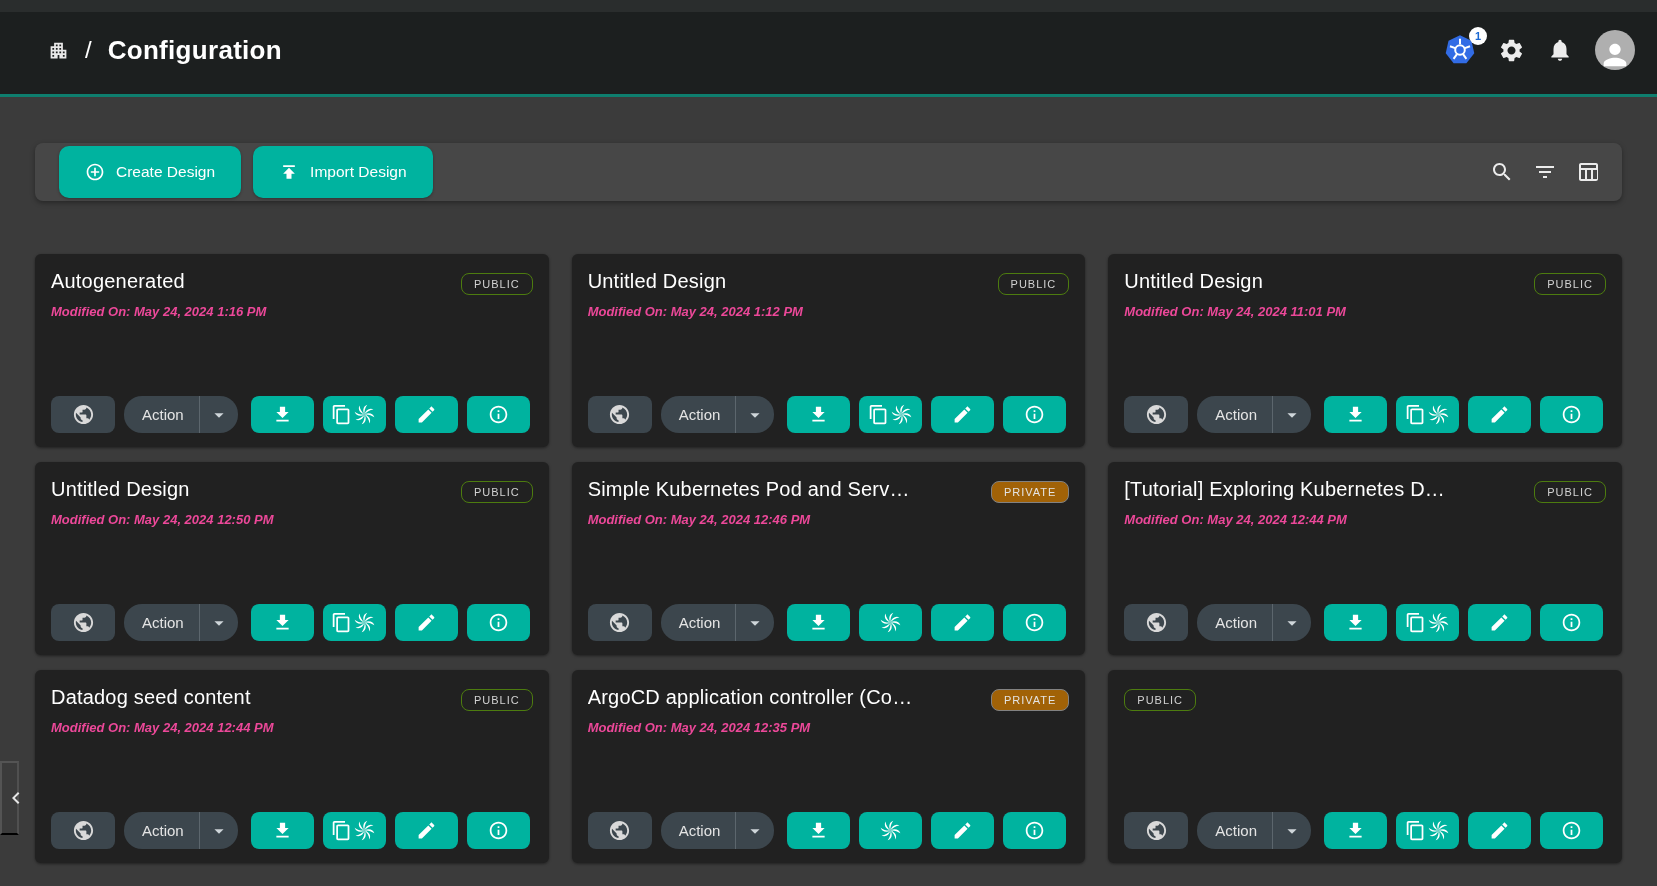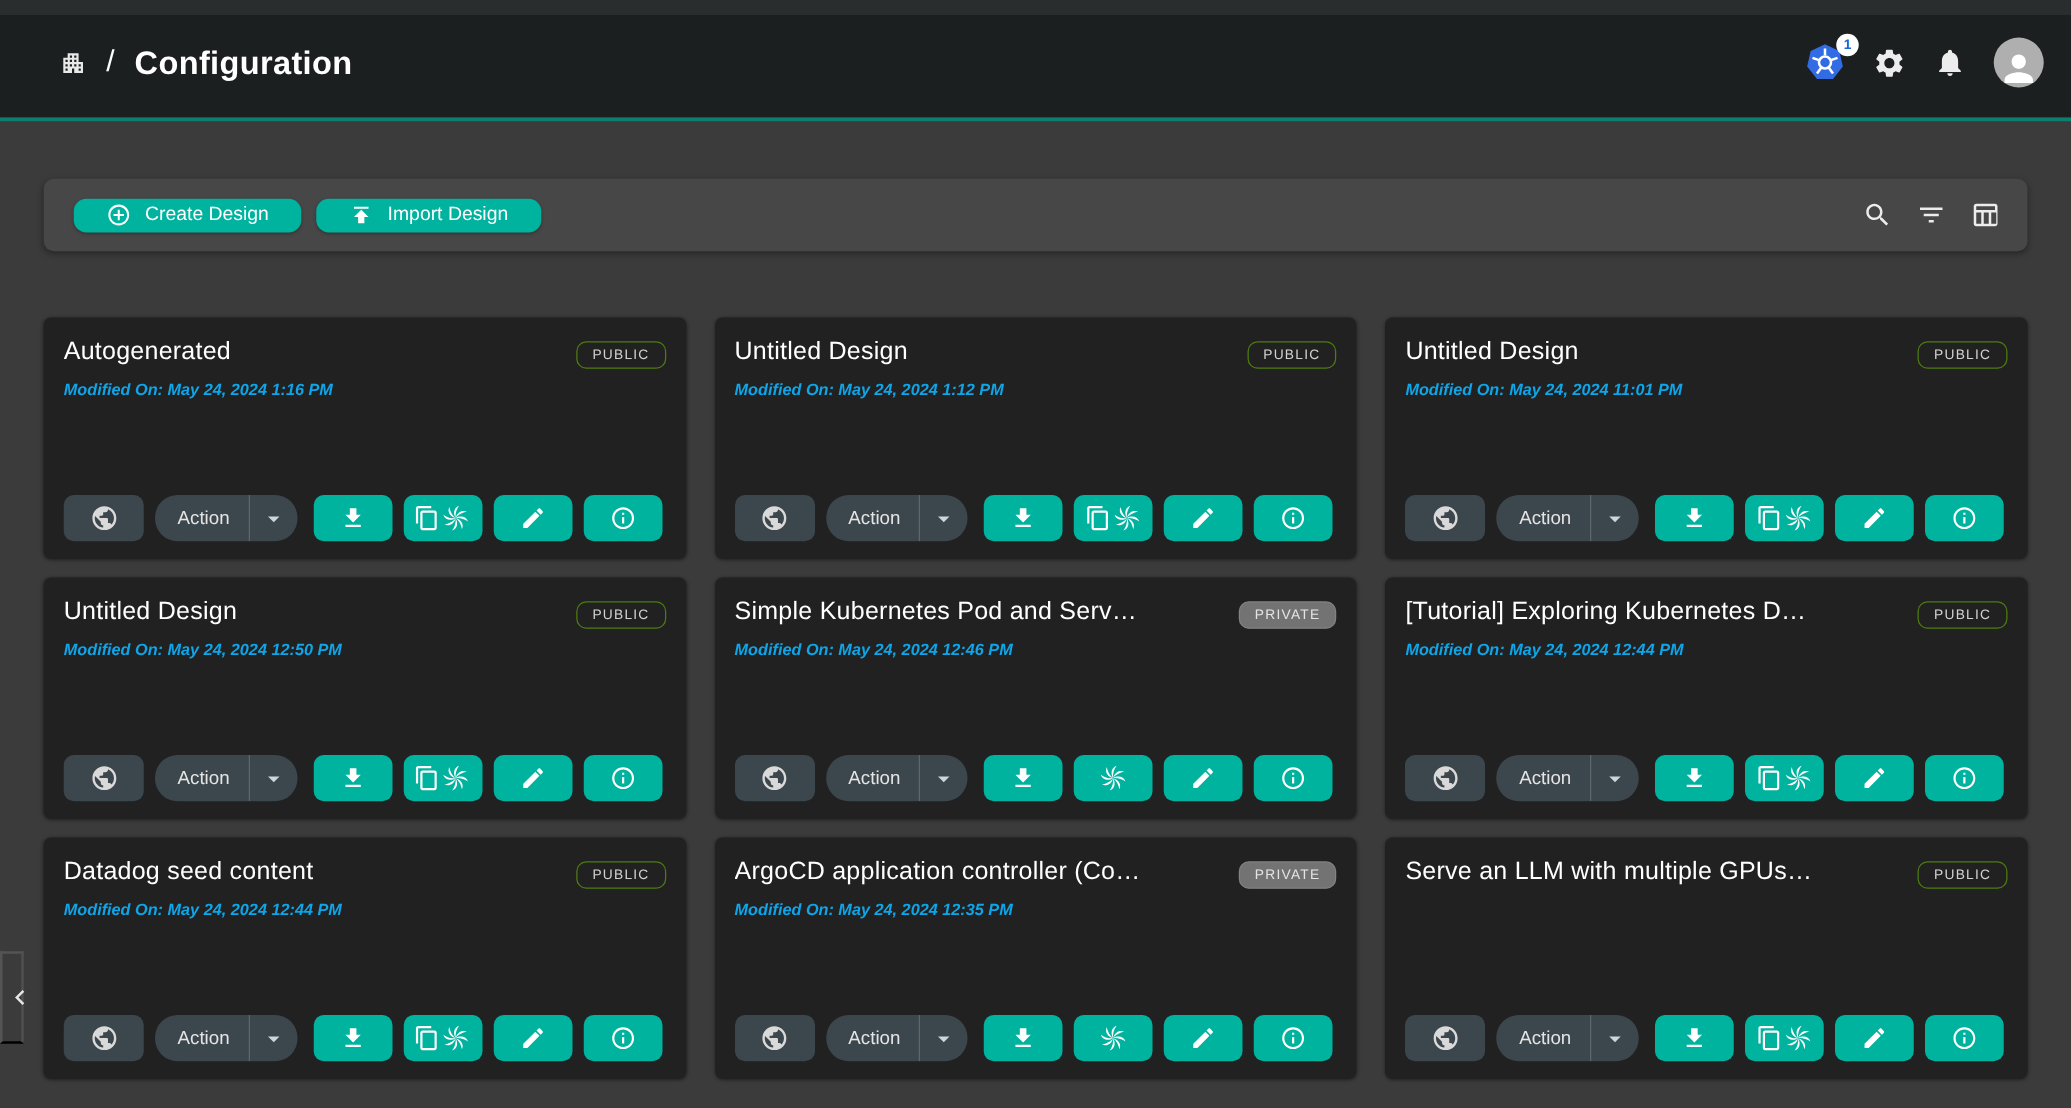--- a/index.html
+++ b/index.html
@@ -41,21 +41,21 @@
   }
   .avatar svg{width:34px;height:34px;color:#FFF;margin-bottom:-2px;}
   
   .page{padding:0 35px;}
   .toolbar{
     margin-top:46px;height:58px;background:#474747;border-radius:8px;
     display:flex;align-items:center;padding:0 22px 0 12px;
     box-shadow:0 2px 5px rgba(0,0,0,.35);
   }
   .btn-primary{
-    background:var(--accent);color:#FFF;border:none;border-radius:10px;height:27px;
+    background:var(--accent);color:#FFF;border:none;border-radius:10px;height:52px;
     display:inline-flex;align-items:center;gap:11px;padding:0 26px;font-size:15.5px;
     font-family:inherit;cursor:pointer;margin-left:12px;
     box-shadow:0 1px 3px rgba(0,0,0,.3);
   }
   .btn-primary svg{width:20px;height:20px;}
   .toolbar-right{margin-left:auto;display:flex;align-items:center;gap:19px;}
   .tb-iconbtn{background:none;border:none;padding:0;color:#ECECEC;cursor:pointer;display:flex;}
   .tb-iconbtn svg{width:24px;height:24px;}
   
   .grid{
@@ -69,22 +69,22 @@
   }
   .card-head{display:flex;justify-content:space-between;align-items:flex-start;}
   .card-title{
     font-size:20px;color:#FFF;font-weight:500;letter-spacing:.2px;
     white-space:nowrap;overflow:hidden;
   }
   .badge{
     flex-shrink:0;margin-top:3px;font-size:11px;letter-spacing:1px;color:#D2D2D2;
     border:1px solid #4d7c0f;border-radius:8px;padding:4px 12px;background:transparent;
   }
-  .badge-private{background:#737373;border-color:#828282;color:#E4E4E4;}
-  .card-date{margin-top:9px;font-size:13px;font-style:italic;font-weight:700;color:#0ea5e9;}
+  .badge-private{background:#a16207;border-color:#828282;color:#E4E4E4;}
+  .card-date{margin-top:9px;font-size:13px;font-style:italic;font-weight:700;color:#ec4899;}
   .card-actions{margin-top:auto;display:flex;align-items:center;gap:9px;}
   .abtn{
     height:37px;border:none;border-radius:8px;cursor:pointer;padding:0;
     display:inline-flex;align-items:center;justify-content:center;font-family:inherit;
   }
   .abtn svg{width:21px;height:21px;}
   .btn-gray{background:#3C464D;color:#D9D9D9;width:64px;}
   .btn-gray svg{width:23px;height:23px;}
   .action-split{
     background:#3C464D;height:37px;border-radius:18px;display:flex;align-items:stretch;
@@ -739,21 +739,20 @@
           <svg viewBox="0 0 24 24" fill="currentColor" style="width:21px;height:21px">
                 <path d="M11 7h2v2h-2zm0 4h2v6h-2zm1-9C6.48 2 2 6.48 2 12s4.48 10 10 10 10-4.48 10-10S17.52 2 12 2zm0 18c-4.41 0-8-3.59-8-8s3.59-8 8-8 8 3.59 8 8-3.59 8-8 8z"></path>
               </svg>
         </span>
       </button>
     </div>
   </div>
 
   <div class="card">
     <div class="card-head">
-      <div class="card-title">Serve an LLM with multiple GPUs…</div>
       <div class="badge">PUBLIC</div>
     </div>
     <div class="card-actions">
       <button class="abtn btn-gray">
         <span class="icon-wrap">
           <svg viewBox="0 0 24 24" fill="currentColor" style="width:23px;height:23px">
                 <path d="M12 2C6.48 2 2 6.48 2 12s4.48 10 10 10 10-4.48 10-10S17.52 2 12 2zm-1 17.93c-3.95-.49-7-3.85-7-7.93 0-.62.08-1.21.21-1.79L9 15v1c0 1.1.9 2 2 2v1.93zm6.9-2.54c-.26-.81-1-1.39-1.9-1.39h-1v-3c0-.55-.45-1-1-1H8v-2h2c.55 0 1-.45 1-1V7h2c1.1 0 2-.9 2-2v-.41c2.93 1.19 5 4.06 5 7.41 0 2.08-.8 3.97-2.1 5.39z"></path>
               </svg>
         </span>
       </button>

